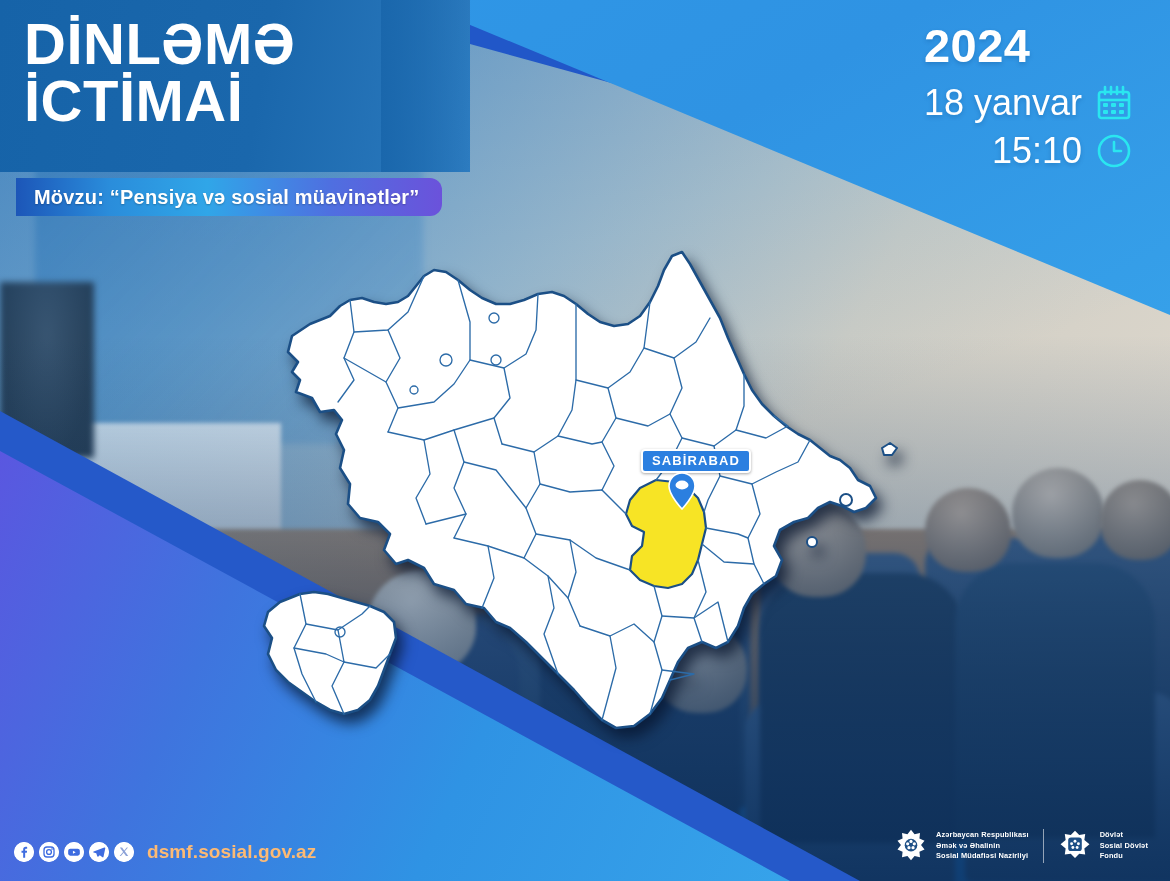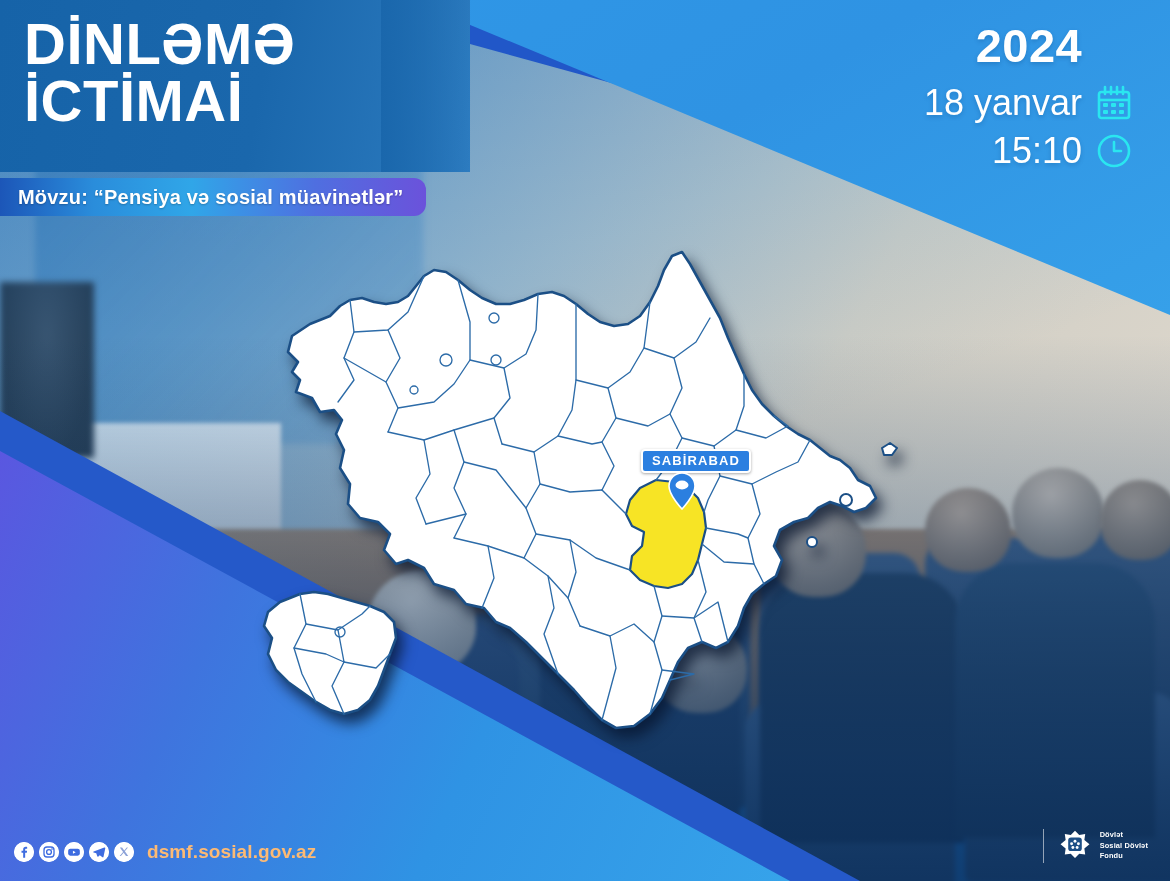--- a/index.html
+++ b/index.html
@@ -81,30 +81,30 @@
 
   
   .title{
     position:absolute; left:24px; top:16px; width:420px;
     color:#ffffff; font-weight:700; font-size:58px; line-height:.98;
     letter-spacing:.5px;
   }
   .title span{ display:block; }
 
   .topic{
-    position:absolute; left:0; top:178px; height:38px;
+    position:absolute; left:16px; top:178px; height:38px;
     padding:0 22px 0 18px; display:flex; align-items:center;
     border-radius:0 12px 12px 0;
     background:linear-gradient(90deg,#1c56b8 0%, #2a8ddb 22%, #30a6e8 45%, #4f6fe0 74%, #6b52db 100%);
     color:#fff; font-size:20px; font-weight:700; letter-spacing:.2px;
     text-shadow:0 1px 2px rgba(0,0,0,.25);
   }
 
   
-  .dtBlock{ position:absolute; right:36px; top:22px; text-align:center; color:#fff;margin-left:30px; }
+  .dtBlock{ position:absolute; right:36px; top:22px; text-align:left; color:#fff;margin-left:30px; }
   .dt-year{ font-size:47px; font-weight:700; line-height:1; letter-spacing:.5px;
             text-shadow:0 2px 4px rgba(0,60,120,.25); margin-bottom:14px; }
   .dt-row{ display:flex; align-items:center; justify-content:flex-end; gap:12px; margin-top:8px; }
   .dt-text{ font-size:36px; font-weight:500; line-height:1; text-shadow:0 2px 4px rgba(0,60,120,.25); }
   .dt-ico{ width:40px; height:40px; display:block; }
 
   
   .mapWrap{ position:absolute; left:258px; top:212px; width:666px; height:520px;
             filter:drop-shadow(6px 9px 7px rgba(5,20,45,.72)); }
   .mapWrap svg{ width:100%; height:100%; display:block; }
@@ -340,20 +340,36 @@
     </svg>
     <svg class="sIcon" viewBox="0 0 24 24">
       <circle cx="12" cy="12" r="12" fill="#ffffff"></circle>
       <path fill="#8da3d8" d="M7 6.6h2.7l2.6 3.6 3-3.6h1.5l-3.8 4.5 4.1 5.7h-2.7l-2.8-3.9-3.3 3.9H6.8l4.1-4.9z"></path>
     </svg>
     <span class="siteUrl">dsmf.sosial.gov.az</span>
   </div>
 
   <div class="logos">
 
+    <div class="logoUnit">
+      <svg class="logoMark" viewBox="0 0 40 40">
+        <path fill="#ffffff" d="M20 1 24.2 6.1 30.6 4.6 29.9 11.1 35.9 13.8 31.8 18.9 35.9 24 29.9 26.7 30.6 33.2 24.2 31.7 20 36.8 15.8 31.7 9.4 33.2 10.1 26.7 4.1 24 8.2 18.9 4.1 13.8 10.1 11.1 9.4 4.6 15.8 6.1 Z"></path>
+        <circle cx="20" cy="19" r="7.4" fill="#1d4f86"></circle>
+        <g fill="#ffffff">
+          <circle cx="20" cy="14.6" r="1.9"></circle>
+          <circle cx="23.9" cy="17.4" r="1.9"></circle>
+          <circle cx="22.4" cy="22" r="1.9"></circle>
+          <circle cx="17.6" cy="22" r="1.9"></circle>
+          <circle cx="16.1" cy="17.4" r="1.9"></circle>
+        </g>
+      </svg>
+      <div class="logoTxt">Azərbaycan Respublikası
+Əmək və Əhalinin
+Sosial Müdafiəsi Nazirliyi</div>
+    </div>
 
     <div class="logoSep"></div>
 
     <div class="logoUnit">
       <svg class="logoMark" viewBox="0 0 40 40">
         <path fill="#ffffff" d="M20 2 25 7 32 6 31 13 37 18 31 23 32 30 25 29 20 34 15 29 8 30 9 23 3 18 9 13 8 6 15 7 Z"></path>
         <rect x="12" y="10" width="16" height="16" rx="3.4" fill="#1d4f86"></rect>
         <g fill="#ffffff">
           <circle cx="20" cy="14.4" r="1.7"></circle>
           <circle cx="24" cy="17.3" r="1.7"></circle>

